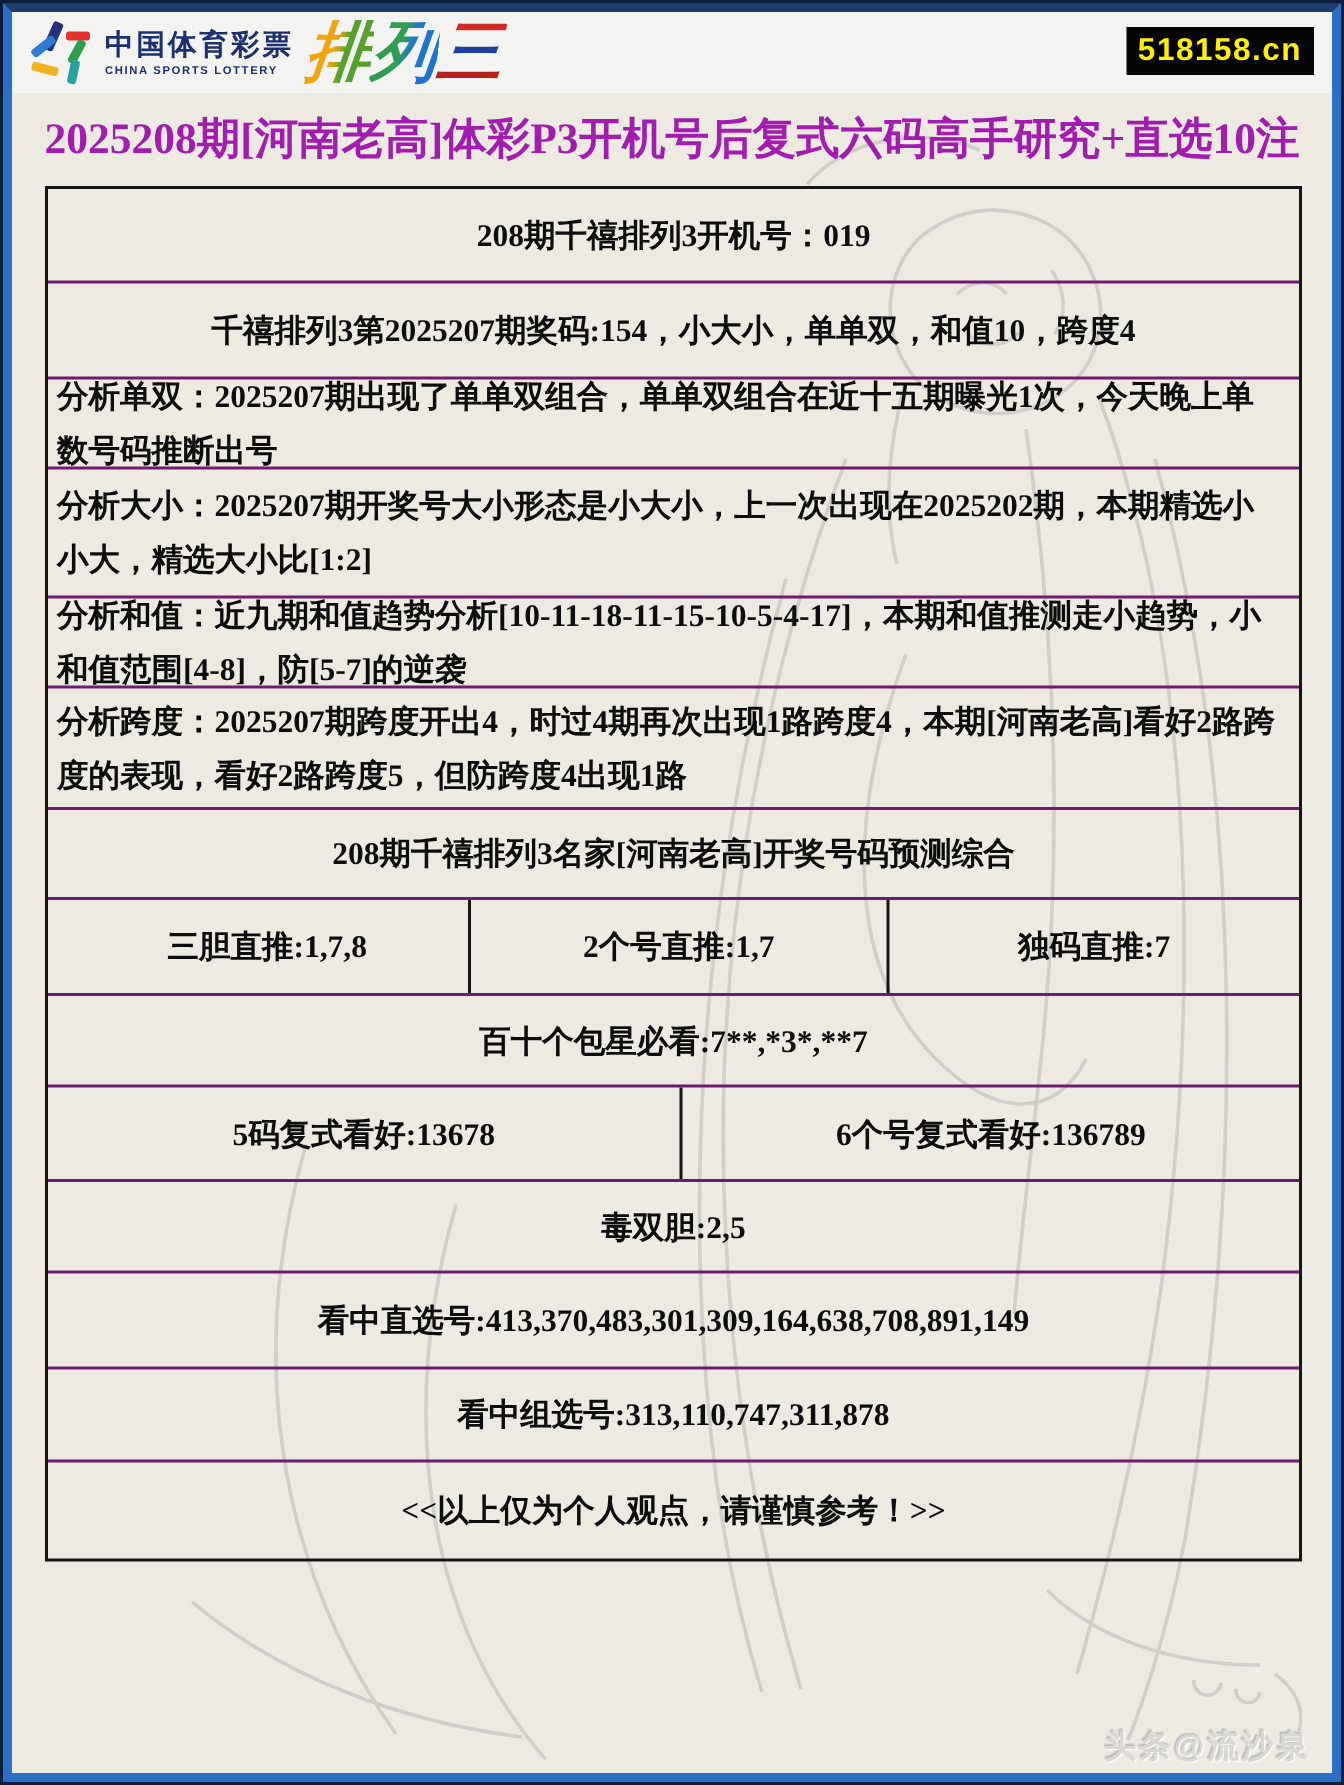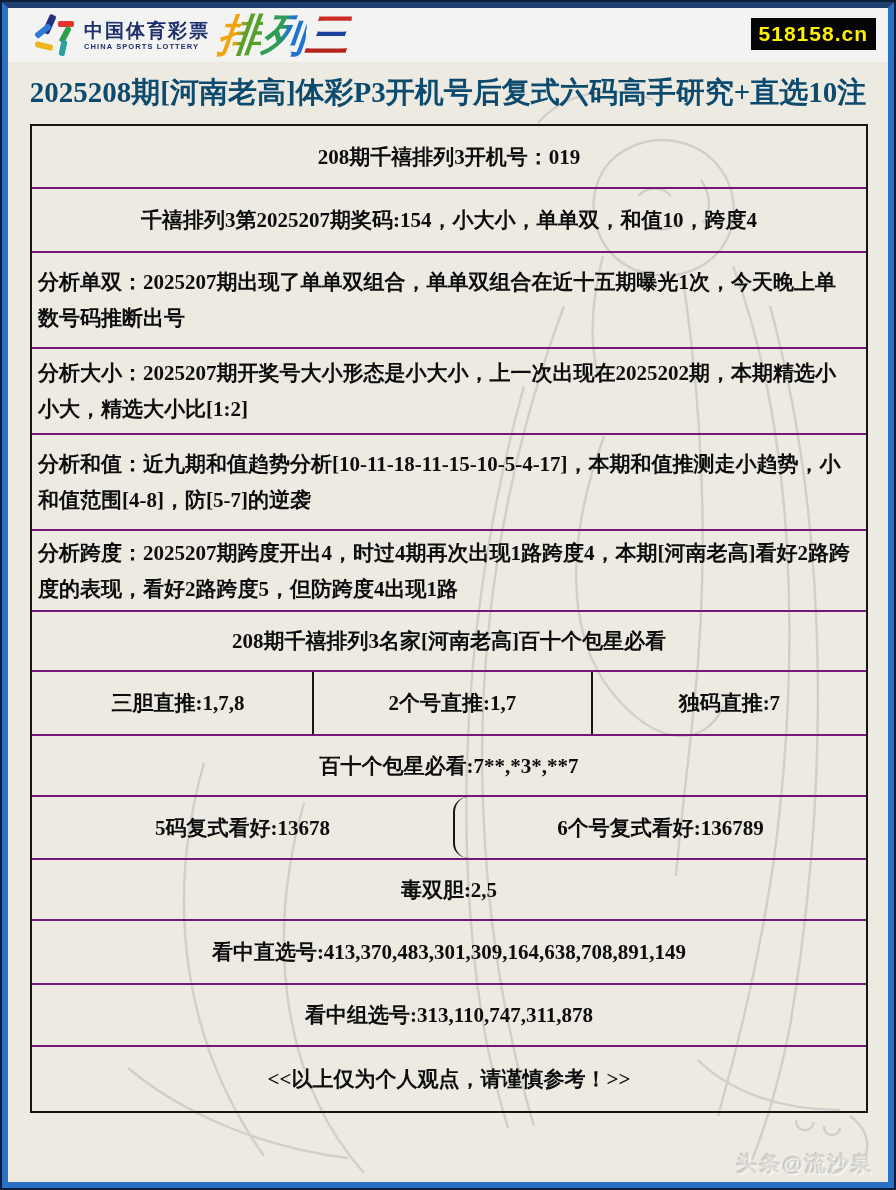--- a/index.html
+++ b/index.html
@@ -11,53 +11,53 @@
            border:6px solid #2b6fc6; border-top-color:#1c3f6e;
            background:#edeae2; overflow:hidden; }
 
   .bg-art { position:absolute; left:0; top:0; width:880px; height:1174px;
             pointer-events:none; z-index:0; }
 
   .content { position:relative; z-index:1; }
 
   
   .header { height:54px; background:#f3f3f1; position:relative;
-            display:flex; align-items:center; padding-left:24px;
+            display:flex; align-items:center; padding-left:10px;
             font-family:"Liberation Sans","DejaVu Sans",sans-serif; }
   .logo { width:46px; height:46px; flex:0 0 auto; }
   .brand-text { margin-left:6px; color:#1c2f6e; }
   .brand-cn { font-size:19px; font-weight:bold; letter-spacing:2px; line-height:22px; }
   .brand-en { font-size:7.5px; font-weight:bold; letter-spacing:1.1px; line-height:9px; }
   .product { margin-left:8px; font-weight:900; font-style:italic;
              font-size:44px; line-height:44px; transform:skewX(-6deg); display:flex; }
   .product span { background-clip:text; -webkit-background-clip:text; color:transparent; }
   .p1 { background-image:linear-gradient(100deg,#f2a40e 42%,#57a02e 58%); }
   .p2 { background-image:linear-gradient(100deg,#2f9e52 42%,#1f74cf 58%); }
   .p3 { background-image:linear-gradient(180deg,#cf2b25 0 32%,#1d3f9e 36% 64%,#b5231f 68% 100%); }
   .badge { position:absolute; right:12px; top:10px; height:32px; min-width:114px;
            background:#050505; color:#fef000; font-weight:bold; font-size:21px;
            line-height:32px; text-align:center; padding:0 8px; letter-spacing:1px; }
 
   
   .title { height:62px; display:flex; align-items:center; justify-content:center;
-           font-size:29px; font-weight:bold; color:#0c4a6e; letter-spacing:0; }
+           font-size:29px; font-weight:bold; color:#a21caf; letter-spacing:0; }
 
   
   .board { width:838px; margin-left:22px; border:2px solid #151515; }
   .row  { display:flex; border-top:2px solid #701a75; }
   .row:first-child { border-top:none; }
   .cell { flex:1 1 auto; display:flex; align-items:center; justify-content:center;
           font-size:21px; font-weight:bold; color:#0d0d0d; text-align:center;
           padding:0 8px; line-height:36px; }
   .row.left .cell { justify-content:flex-start; text-align:left; padding:0 10px 0 6px; }
   .cell.b-left { border-left:2px solid #151515; }
   .c34 { flex:0 0 33.6%;padding-left:20px; } .c33a { flex:0 0 33.4%; } .c33b { flex:0 0 33.0%; }
-  .c50a { flex:0 0 50.5%;border-radius:21px; } .c50b { flex:0 0 49.5%;border-radius:15px; }
+  .c50a { flex:0 0 50.5%;border-radius:21px; } .c50b { flex:0 0 49.5%; }
   .h60{height:60px} .h61{height:61px} .h62{height:62px} .h63{height:63px}
-  .h64{height:64px} .h66{height:66px} .h81{height:81px} .h84{height:96px} .h86{height:86px}
+  .h64{height:64px} .h66{height:66px} .h81{height:81px} .h84{height:60px} .h86{height:86px}
 
   
   .toutiao { position:absolute; right:14px; bottom:4px; z-index:1;
              font-size:21px; font-weight:bold; letter-spacing:2px; color:#d9d8d3;
              text-shadow:1px 1px 1px #fdfdfb, -1px -1px 1px #bdbcb6;
              font-family:"Liberation Sans","DejaVu Sans",sans-serif; }
 </style>
 </head>
 <body>
 
@@ -134,21 +134,21 @@
 
         <div class="row h84 left">
           <div class="cell">分析和值：近九期和值趋势分析[10-11-18-11-15-10-5-4-17]，本期和值推测走小趋势，小和值范围[4-8]，防[5-7]的逆袭</div>
         </div>
 
         <div class="row h81 left">
           <div class="cell">分析跨度：2025207期跨度开出4，时过4期再次出现1路跨度4，本期[河南老高]看好2路跨度的表现，看好2路跨度5，但防跨度4出现1路</div>
         </div>
 
         <div class="row h60">
-          <div class="cell">208期千禧排列3名家[河南老高]百十个包星必看</div>
+          <div class="cell">208期千禧排列3名家[河南老高]开奖号码预测综合</div>
         </div>
 
         <div class="row h64">
           <div class="cell c34">三胆直推:1,7,8</div>
           <div class="cell c33a b-left">2个号直推:1,7</div>
           <div class="cell c33b b-left">独码直推:7</div>
         </div>
 
         <div class="row h61">
           <div class="cell">百十个包星必看:7**,*3*,**7</div>

